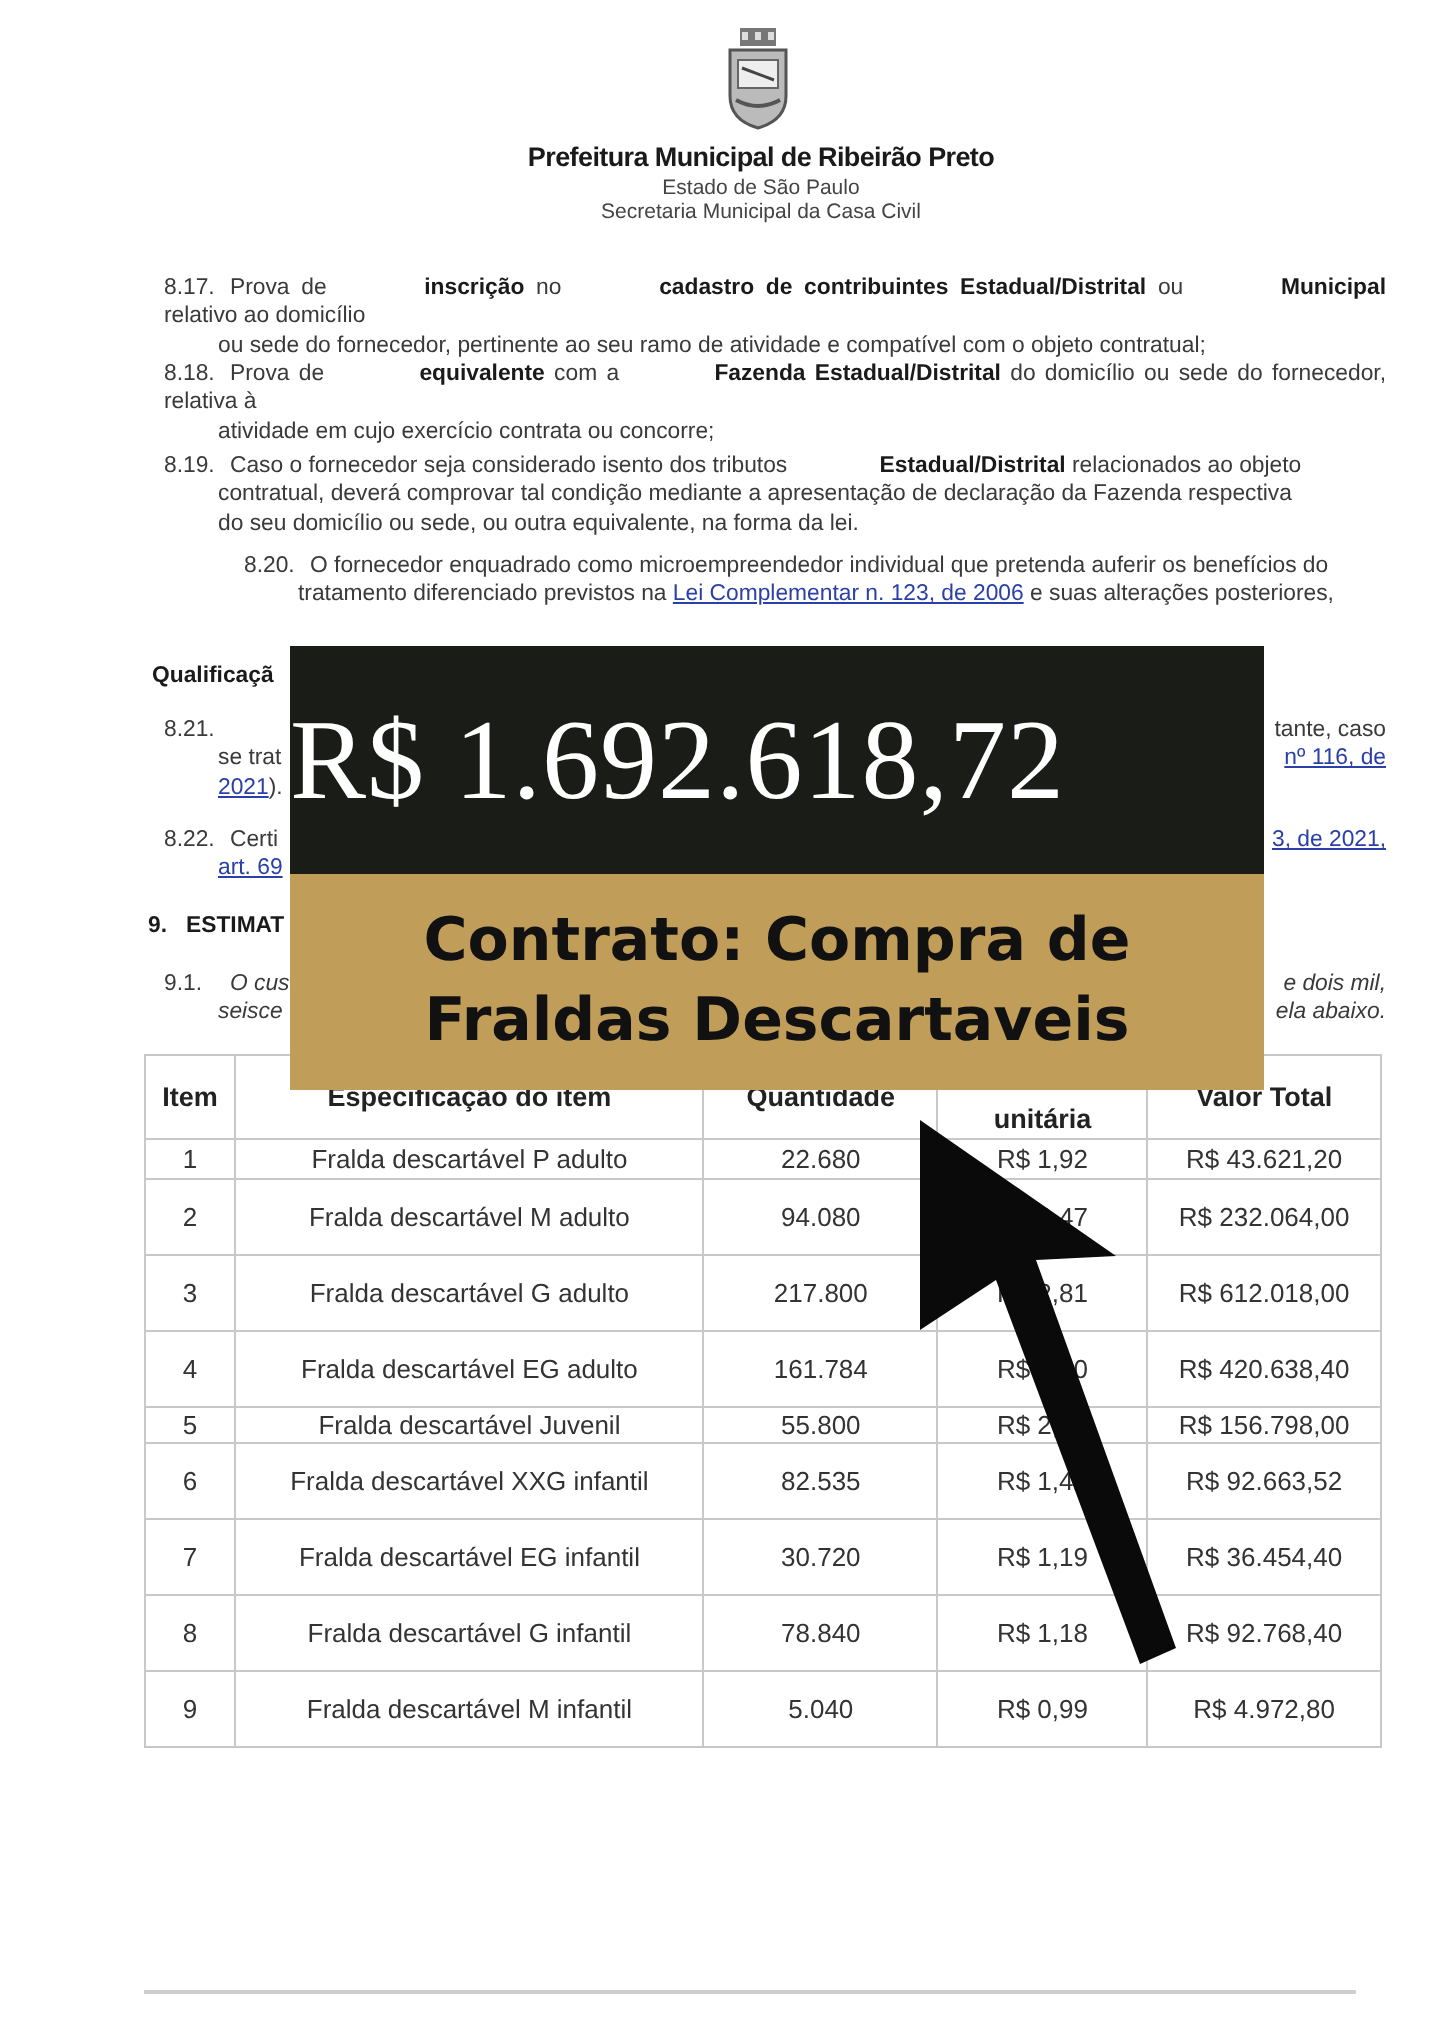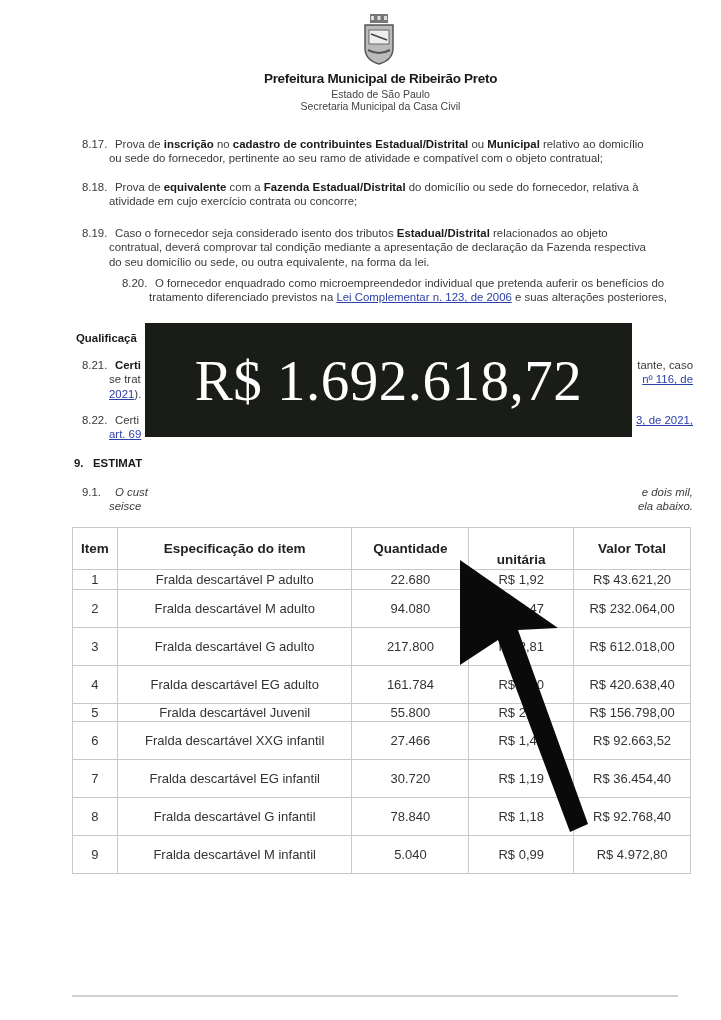--- a/index.html
+++ b/index.html
@@ -6,28 +6,28 @@
   body{width:721px;height:1020px;background:#ffffff;position:relative;overflow:hidden;font-family:"Liberation Sans",sans-serif;color:#333;}
   .page{position:absolute;left:0;top:0;width:721px;height:1020px;}
   .crest{position:absolute;left:359px;top:14px;width:40px;height:52px;}
   .hdr{position:absolute;left:0;width:761px;text-align:center;}
   .hdr-title{top:71px;font-size:13.5px;font-weight:bold;color:#1a1a1a;letter-spacing:-0.3px;}
   .hdr-sub{top:88px;font-size:10.5px;color:#444;}
   .hdr-sub2{top:100px;font-size:10.5px;color:#444;}
   .para{position:absolute;left:82px;width:611px;font-size:11.4px;line-height:14.4px;color:#3a3a3a;text-align:justify;}
   .para .num{display:inline-block;width:33px;}
   .para .cont{padding-left:27px;display:block;}
-  .para b{color:#1a1a1a;}
+  .para b{color:#1a1a1a;margin-left:43px;}
   .lnk{color:#2b3fa8;text-decoration:underline;}
   .sec{position:absolute;font-size:11.4px;font-weight:bold;color:#1a1a1a;}
   .italic{font-style:italic;}
   table.tbl{position:absolute;left:72px;top:527px;width:619px;border-collapse:collapse;font-size:13px;color:#333;}
   table.tbl td, table.tbl th{border:1px solid #c8c8c8;text-align:center;padding:0;}
   table.tbl th{font-weight:bold;color:#222;font-size:13.5px;height:39px;}
-  .overlay-dark{position:absolute;left:145px;top:323px;width:487px;height:114px;background:#1a1c18;color:#fff;font-family:"Liberation Serif",serif;font-size:57px;display:flex;align-items:center;justify-content:center;letter-spacing:0.5px;}
+  .overlay-dark{position:absolute;left:145px;top:323px;width:487px;height:114px;background:#1a1c18;color:#fff;font-family:"Liberation Serif",serif;font-size:57px;display:flex;align-items:center;letter-spacing:0.5px;}
   .overlay-gold{position:absolute;left:145px;top:437px;width:487px;height:108px;background:#c09d58;color:#111;font-family:"DejaVu Sans",sans-serif;font-weight:bold;font-size:30px;line-height:40px;text-align:center;display:flex;flex-direction:column;justify-content:center;}
   .arrow{position:absolute;left:440px;top:540px;width:160px;height:300px;}
   .footer-line{position:absolute;left:72px;top:995px;width:606px;height:2px;background:#cfcfcf;}
 </style>
 </head>
 <body>
 
 <div class="page">
 
   <svg class="crest" viewBox="0 0 40 52">
@@ -147,21 +147,21 @@
       <tr style="height:18px;">
         <td>5</td>
           <td>Fralda descartável Juvenil</td>
           <td>55.800</td>
           <td>R$ 2,81</td>
           <td>R$ 156.798,00</td>
       </tr>
       <tr style="height:38px;">
         <td>6</td>
           <td>Fralda descartável XXG infantil</td>
-          <td>27.466</td>
+          <td>82.535</td>
           <td>R$ 1,42</td>
           <td>R$ 92.663,52</td>
       </tr>
       <tr style="height:38px;">
         <td>7</td>
           <td>Fralda descartável EG infantil</td>
           <td>30.720</td>
           <td>R$ 1,19</td>
           <td>R$ 36.454,40</td>
       </tr>
@@ -178,19 +178,23 @@
           <td>5.040</td>
           <td>R$ 0,99</td>
           <td>R$ 4.972,80</td>
       </tr>
     </tbody>
   </table>
 
   <div class="overlay-dark">
     <span>R$ 1.692.618,72</span>
   </div>
+  <div class="overlay-gold">
+    <span>Contrato: Compra de</span>
+    <span>Fraldas Descartaveis</span>
+  </div>
 
   <svg class="arrow" viewBox="0 0 160 300">
     <polygon points="20,20 20,125 58,100 130,292 148,284 78,90 118,88" fill="#0a0a0a"></polygon>
   </svg>
 
   <div class="footer-line"></div>
 </div>
 
 </body></html>

